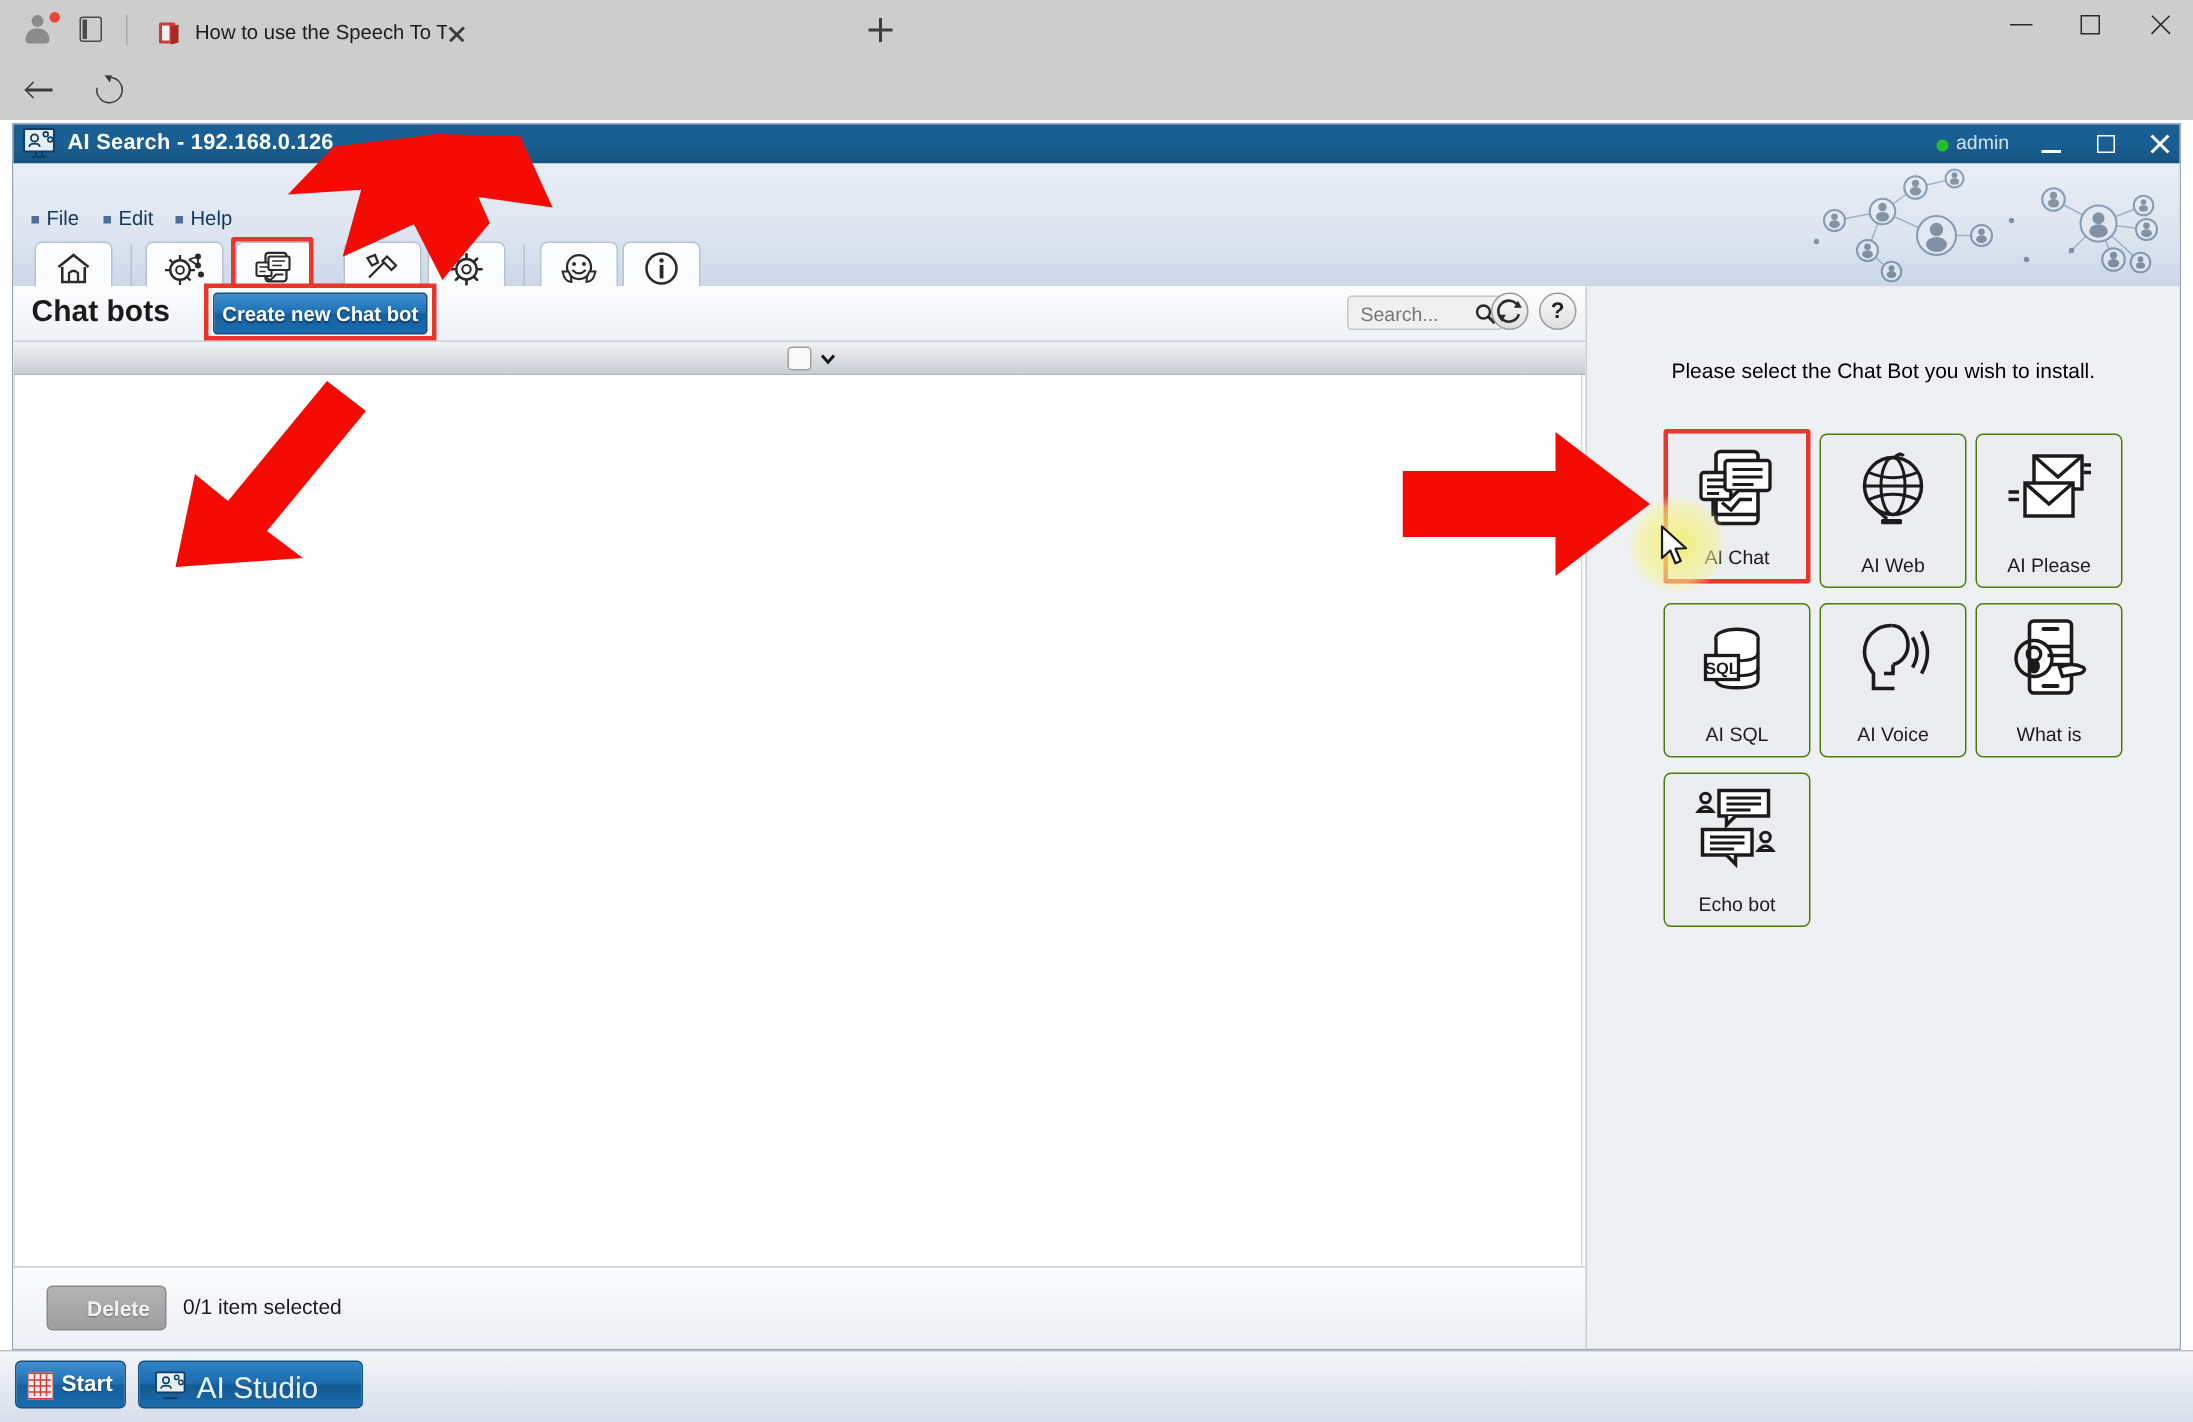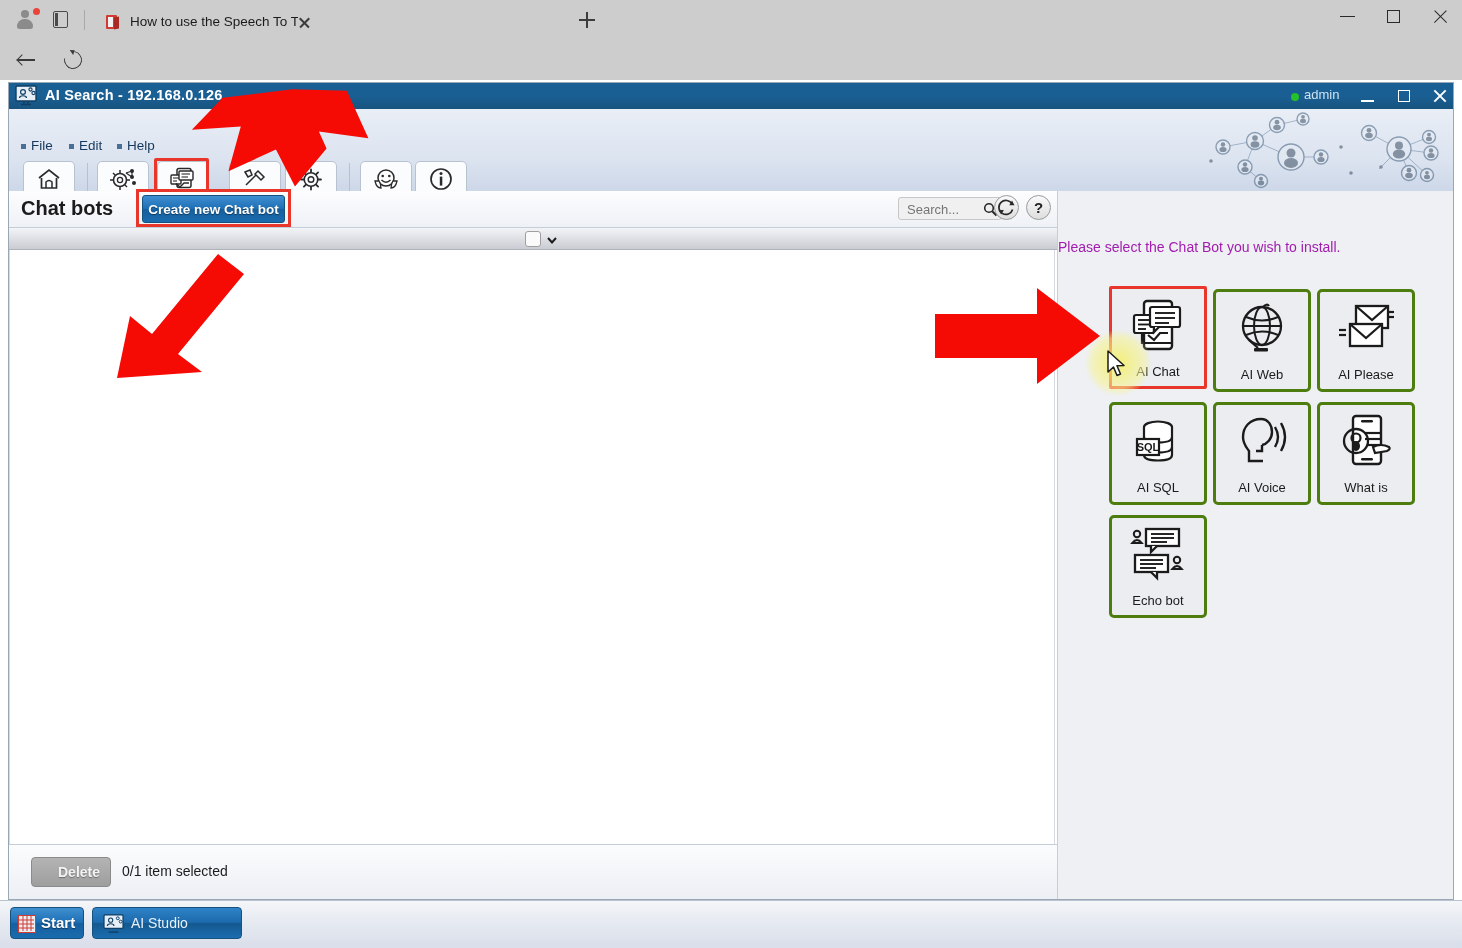--- a/index.html
+++ b/index.html
@@ -199,26 +199,26 @@
   #right-panel { position:absolute; left:1048px; top:108px; width:396px; height:708px;
     background:#eef0f3; border-left:1px solid #c9ced6; }
   #rp-head { position:absolute; left:0; top:0; width:396px; height:37px;
     background:linear-gradient(to bottom,#fdfdfe,#eef1f6); border-bottom:1px solid #c5cdd8; }
   #rp-title { position:absolute; left:12px; top:6px; font-size:20px; font-weight:bold; color:#1b1b1b; }
   #rp-close { position:absolute; left:371px; top:5px; width:22px; height:24px;
     background:#f2f2f2; border:1px solid #9aa0aa; }
   #rp-close .c:before, #rp-close .c:after { content:''; position:absolute; left:2px; top:11px; width:16px; height:1.8px; background:#1b1b1b; }
   #rp-close .c:before { transform:rotate(45deg); }
   #rp-close .c:after { transform:rotate(-45deg); }
-  #rp-instr { position:absolute; left:0; right:0; top:48px; text-align:left; font-size:14px; color:#a21caf; }
+  #rp-instr { position:absolute; left:0; right:0; top:48px; text-align:center; font-size:14px; color:#000000; }
 
   #tile-grid { position:absolute; left:48px; top:170px; width:320px; }
   .tile {
     position:absolute; width:98px; height:103px;
-    background:#ebedf0; border:3px solid #4d7c0f; border-radius:5px;
+    background:#ebedf0; border:1px solid #4d7c0f; border-radius:5px;
   }
   .tile .t-ico { position:absolute; left:0; right:0; top:8px; height:62px; }
   .tile .t-lbl { position:absolute; left:0; right:0; bottom:7px; text-align:center; font-size:13px; color:#1b1b1b; }
   .tile.selected { border:3px solid #e8372a; border-radius:2px; }
   #tile-glow {
     position:absolute; left:1085px; top:330px; width:66px; height:66px; border-radius:50%;
     background:radial-gradient(circle,rgba(244,240,100,.85) 0%,rgba(246,243,150,.55) 55%,rgba(255,255,255,0) 72%);
   }
 
   
@@ -238,21 +238,21 @@
     background:linear-gradient(to bottom,#3f8fd0 0%,#1e6fb5 48%,#165f9f 52%,#1a6cae 100%);
     border:1px solid #14517f; border-radius:4px;
   }
   #start-btn .lbl { position:absolute; left:30px; top:6px; font-size:15px; font-weight:bold; color:#fff; text-shadow:0 1px 1px rgba(0,0,0,.45); }
   #start-ico { position:absolute; left:7px; top:7px; width:18px; height:18px; border:1.6px solid #d23b30; background:#eaeef3; }
   #task-item {
     position:absolute; left:92px; top:6px; width:150px; height:32px;
     background:linear-gradient(to bottom,#2f83c6 0%,#1b6aad 48%,#14598f 52%,#1b6cb0 100%);
     border:1px solid #14517f; border-radius:4px;
   }
-  #task-item .lbl { position:absolute; left:38px; top:7px; font-size:14px; color:#e8f1f9; }
+  #task-item .lbl { position:absolute; left:38px; top:7px; font-size:20px; color:#e8f1f9; }
   #task-ico { position:absolute; left:10px; top:6px; width:22px; height:20px; }
 </style>
 </head>
 <body>
 
 <div id="browser-chrome">
 
   <div id="tabstrip">
 
     <div class="profile-btn">

